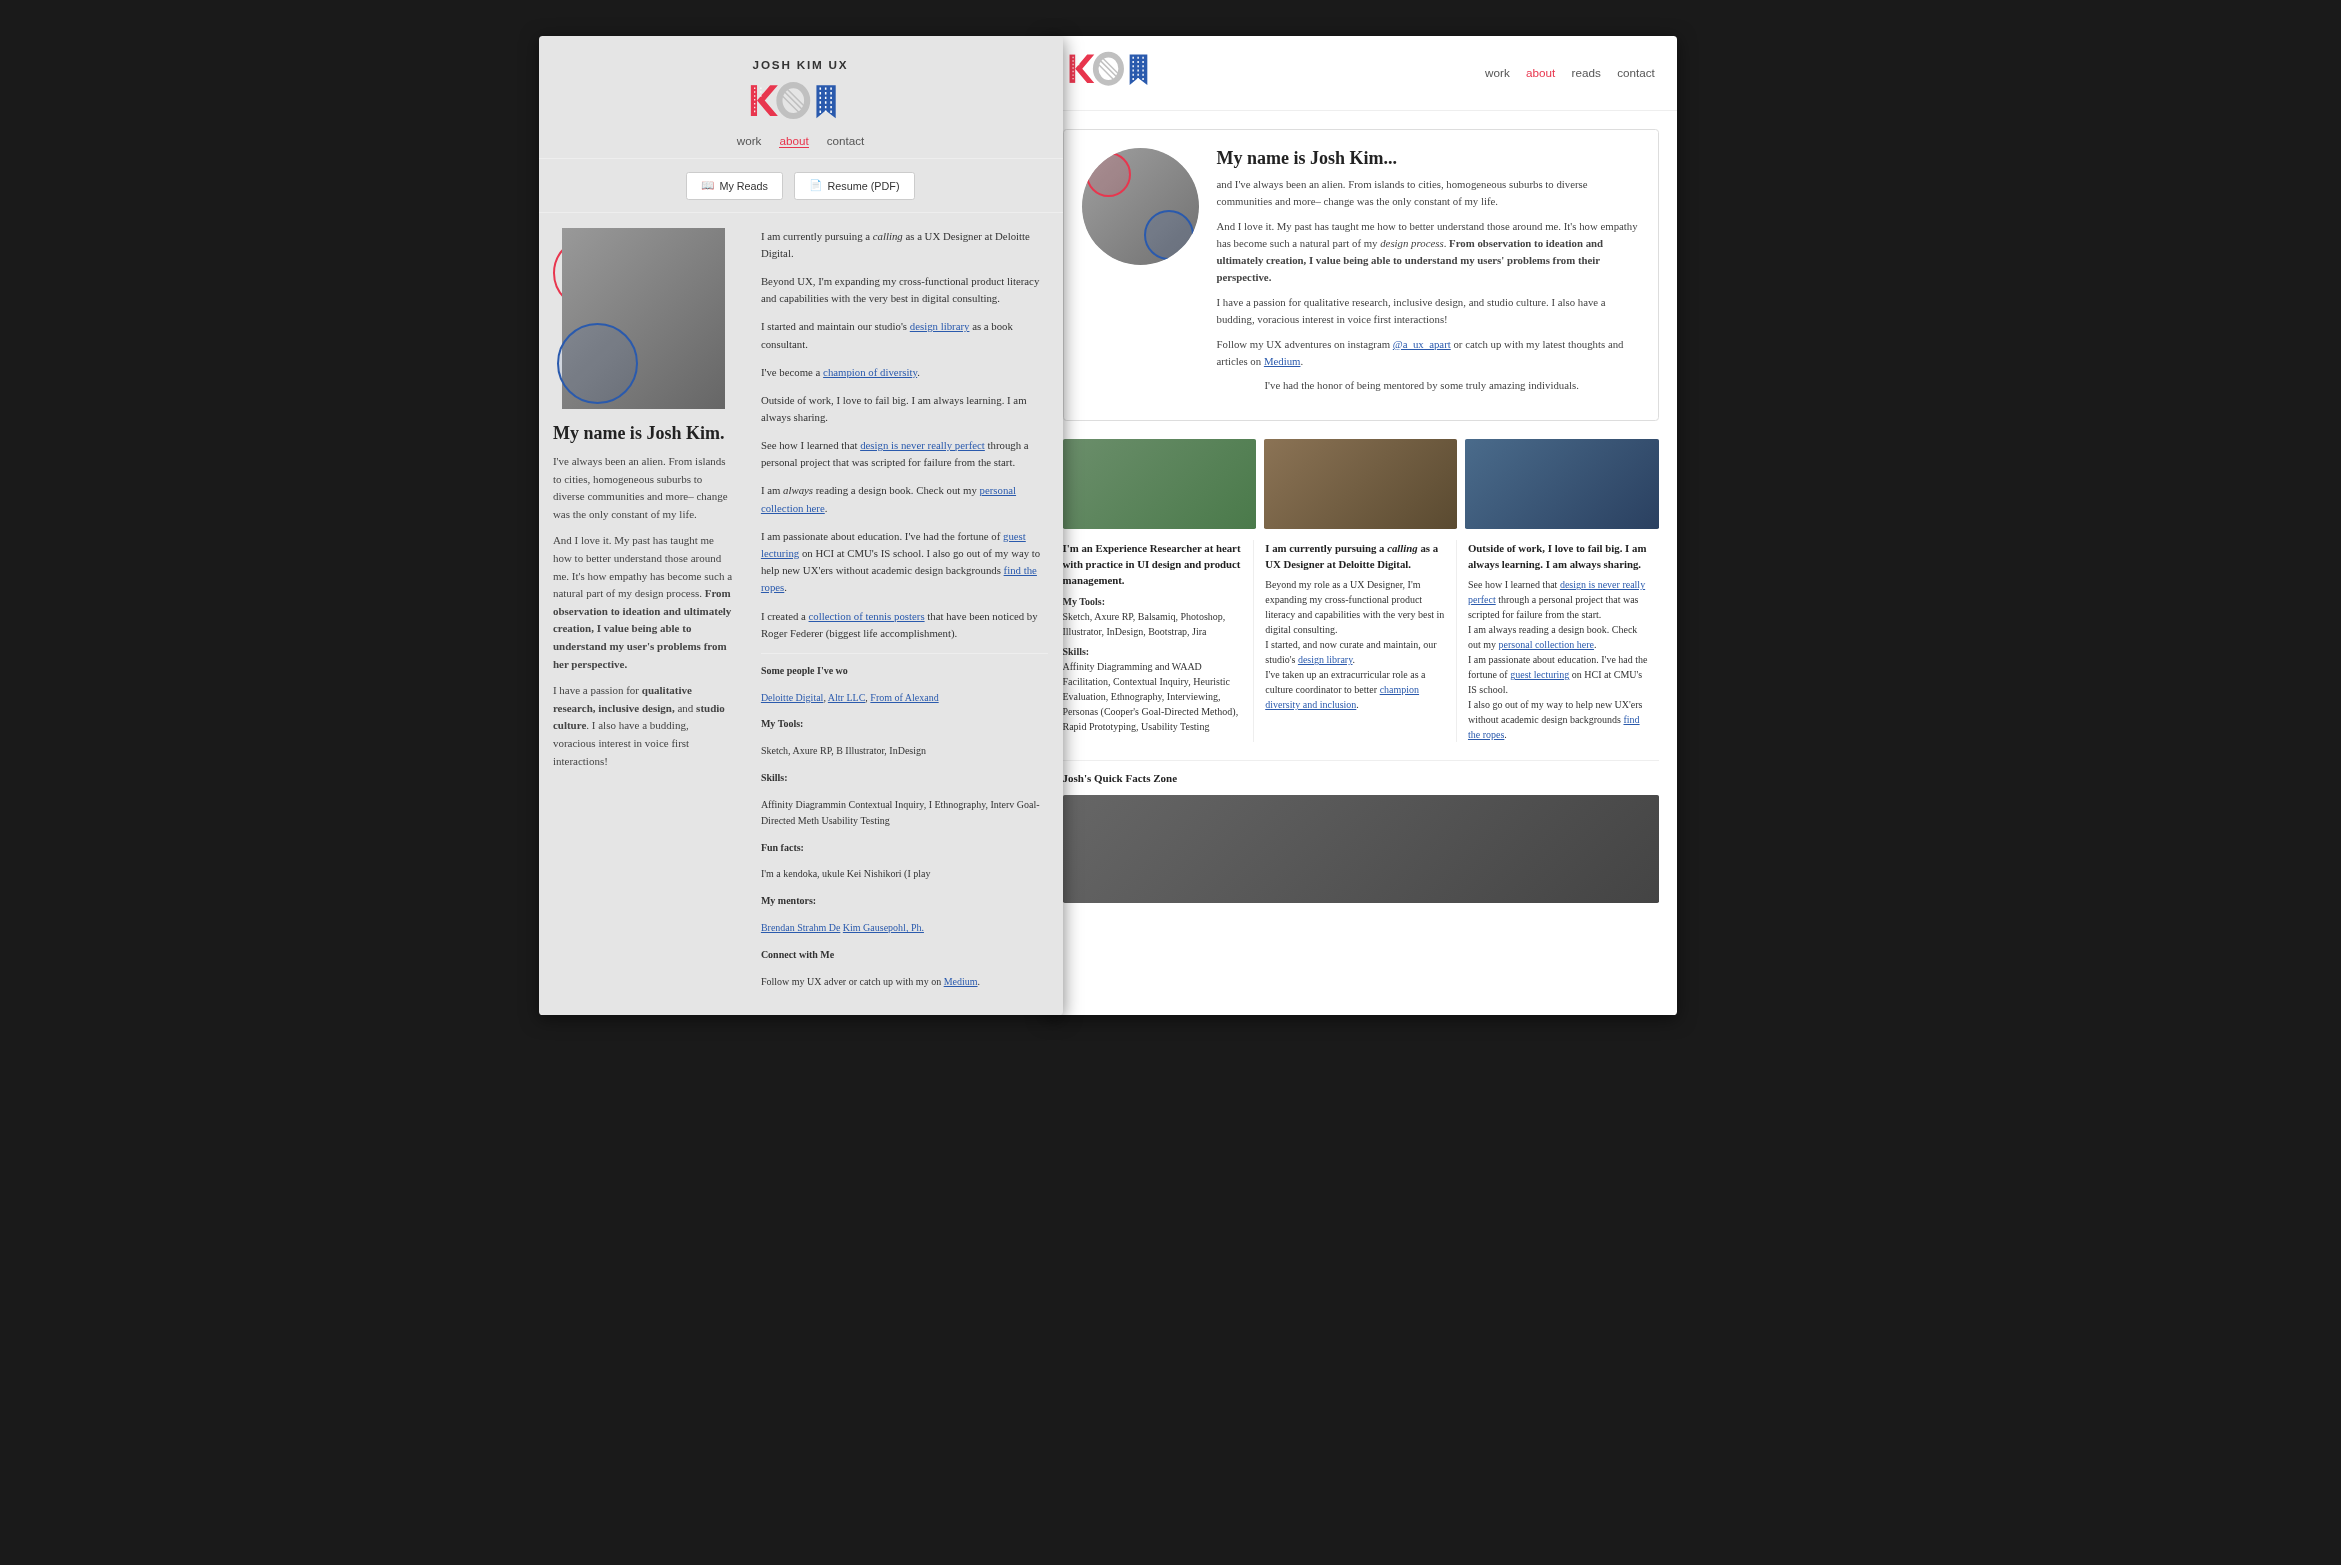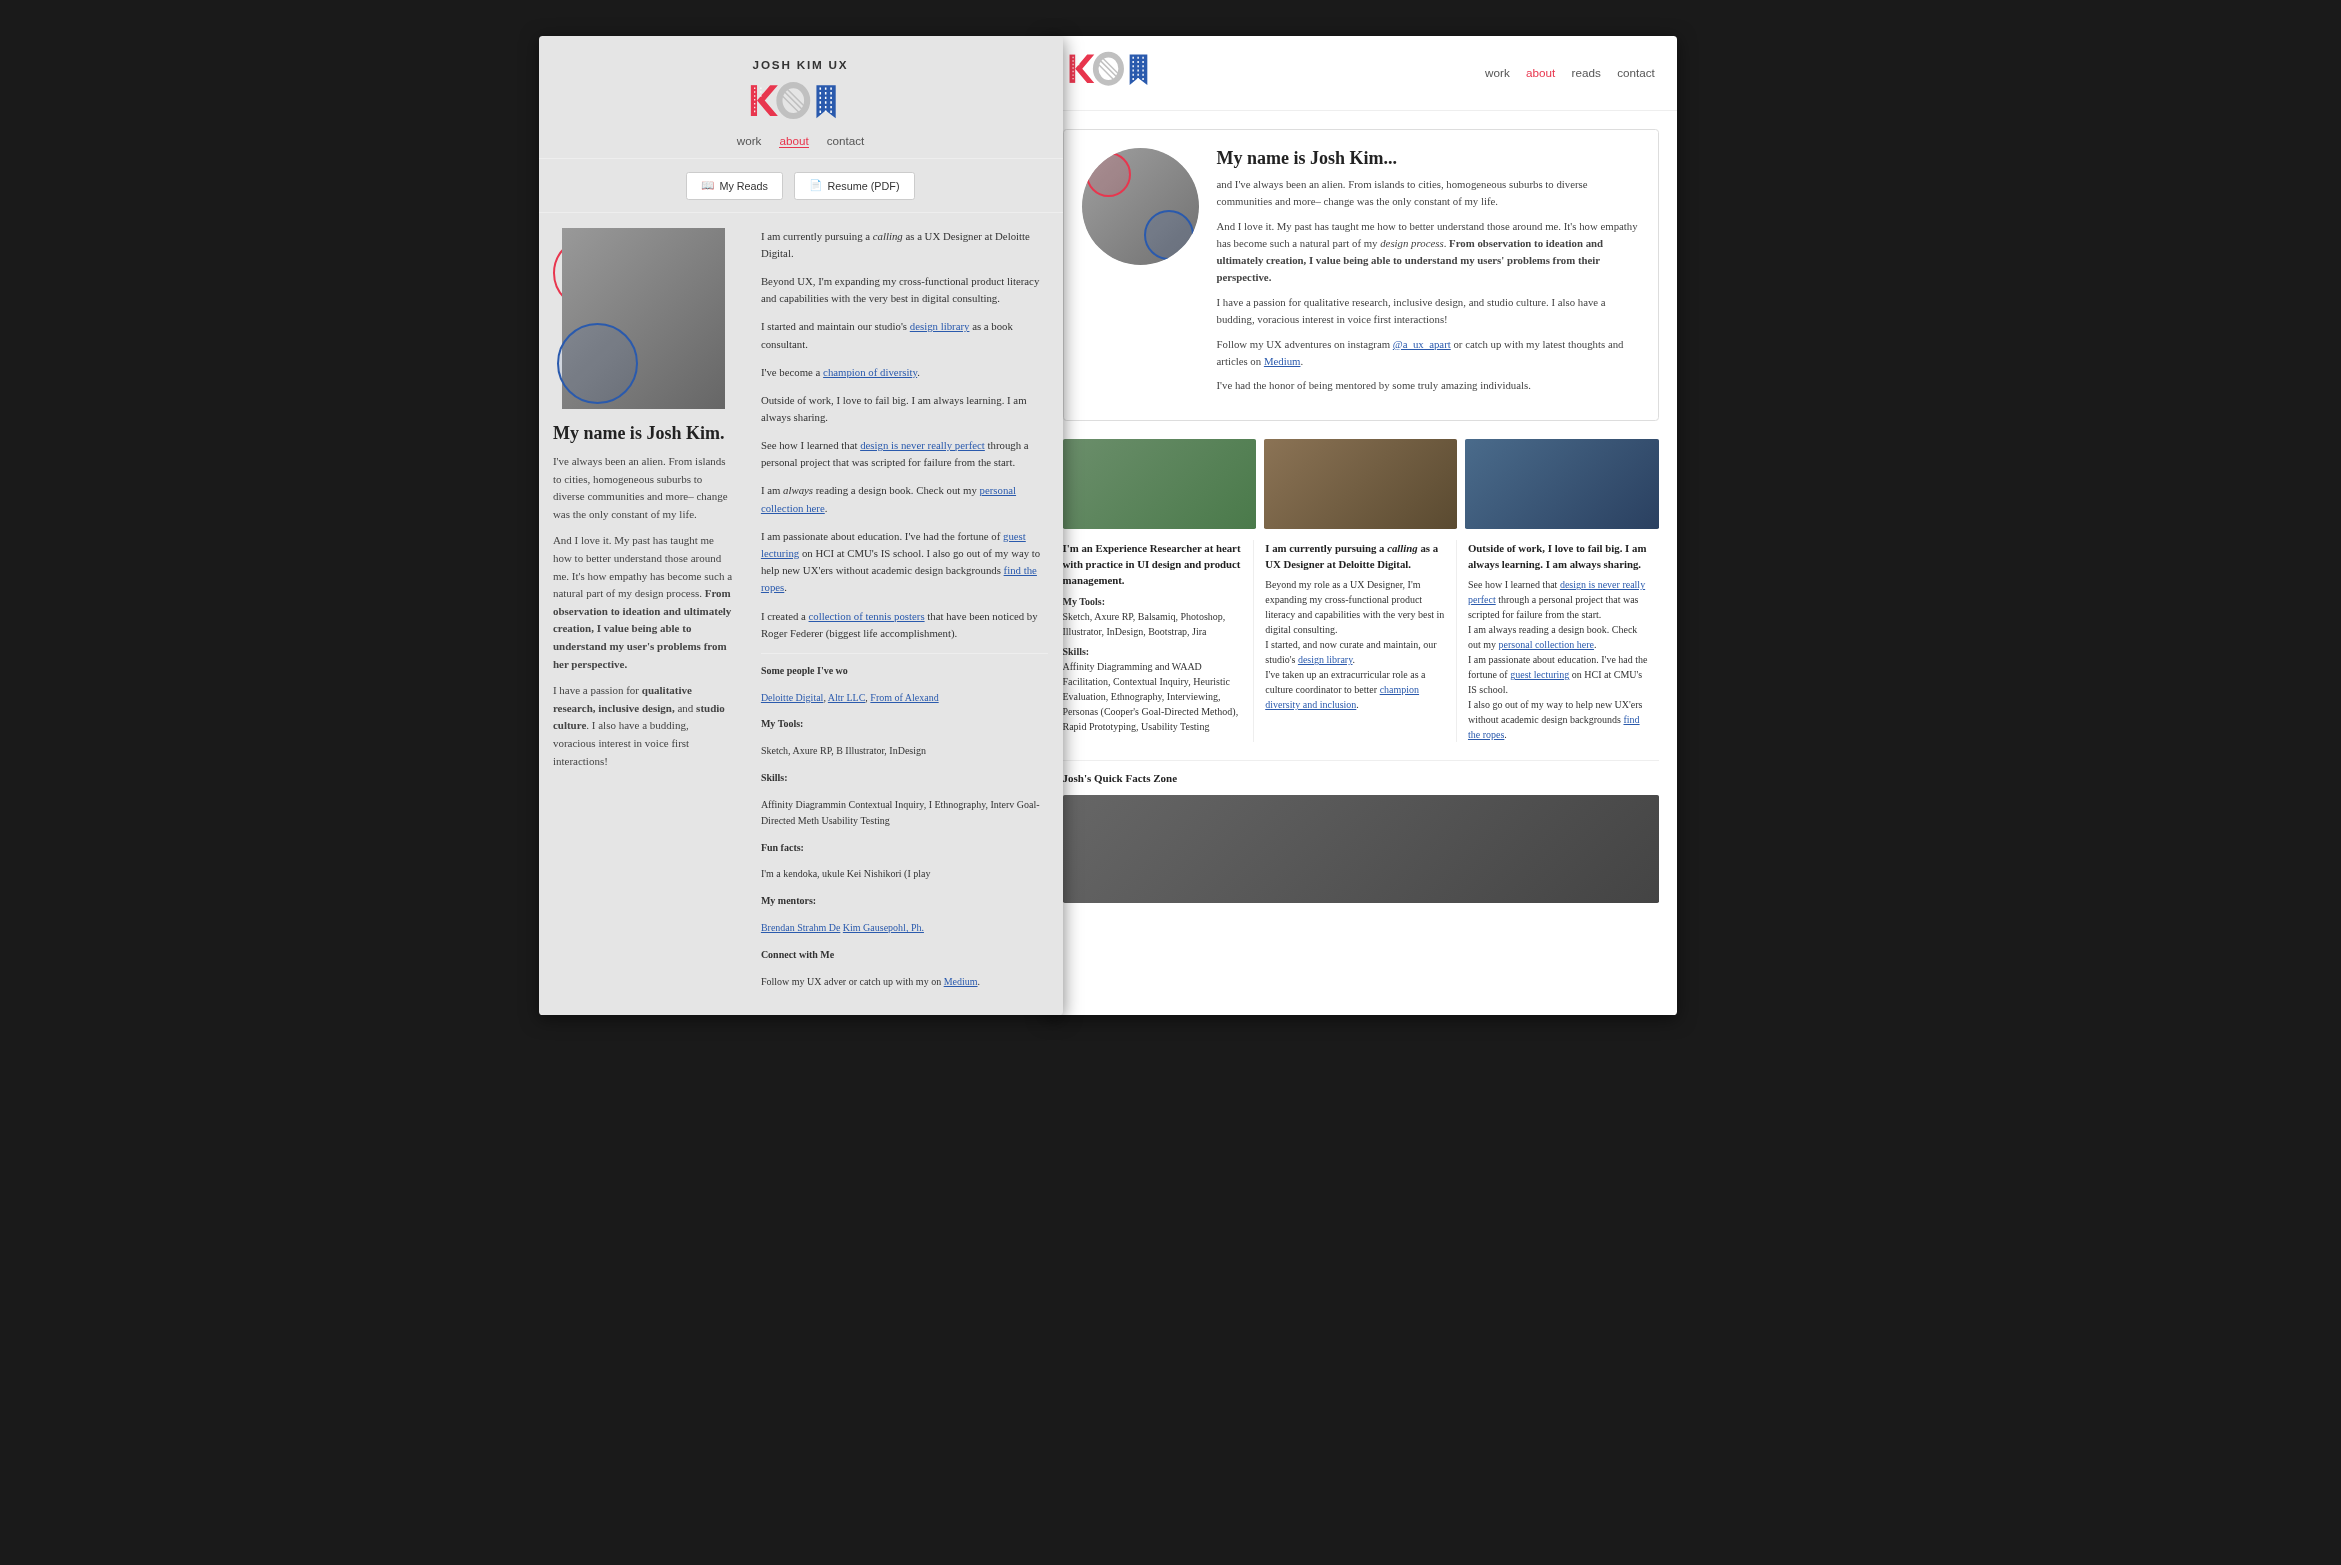--- a/index.html
+++ b/index.html
@@ -273,20 +273,21 @@
     }
 
     .about-text a {
       color: #2a5aad;
     }
 
     .mentors-section {
       display: flex;
       gap: 18px;
       margin-top: 7.2px;
+      margin-left: 48px;
     }
 
     .mentors-left {
       flex: 1;
       font-size: 10.8px;
       color: #444;
     }
 
     .mentors-right {
       flex: 1;

